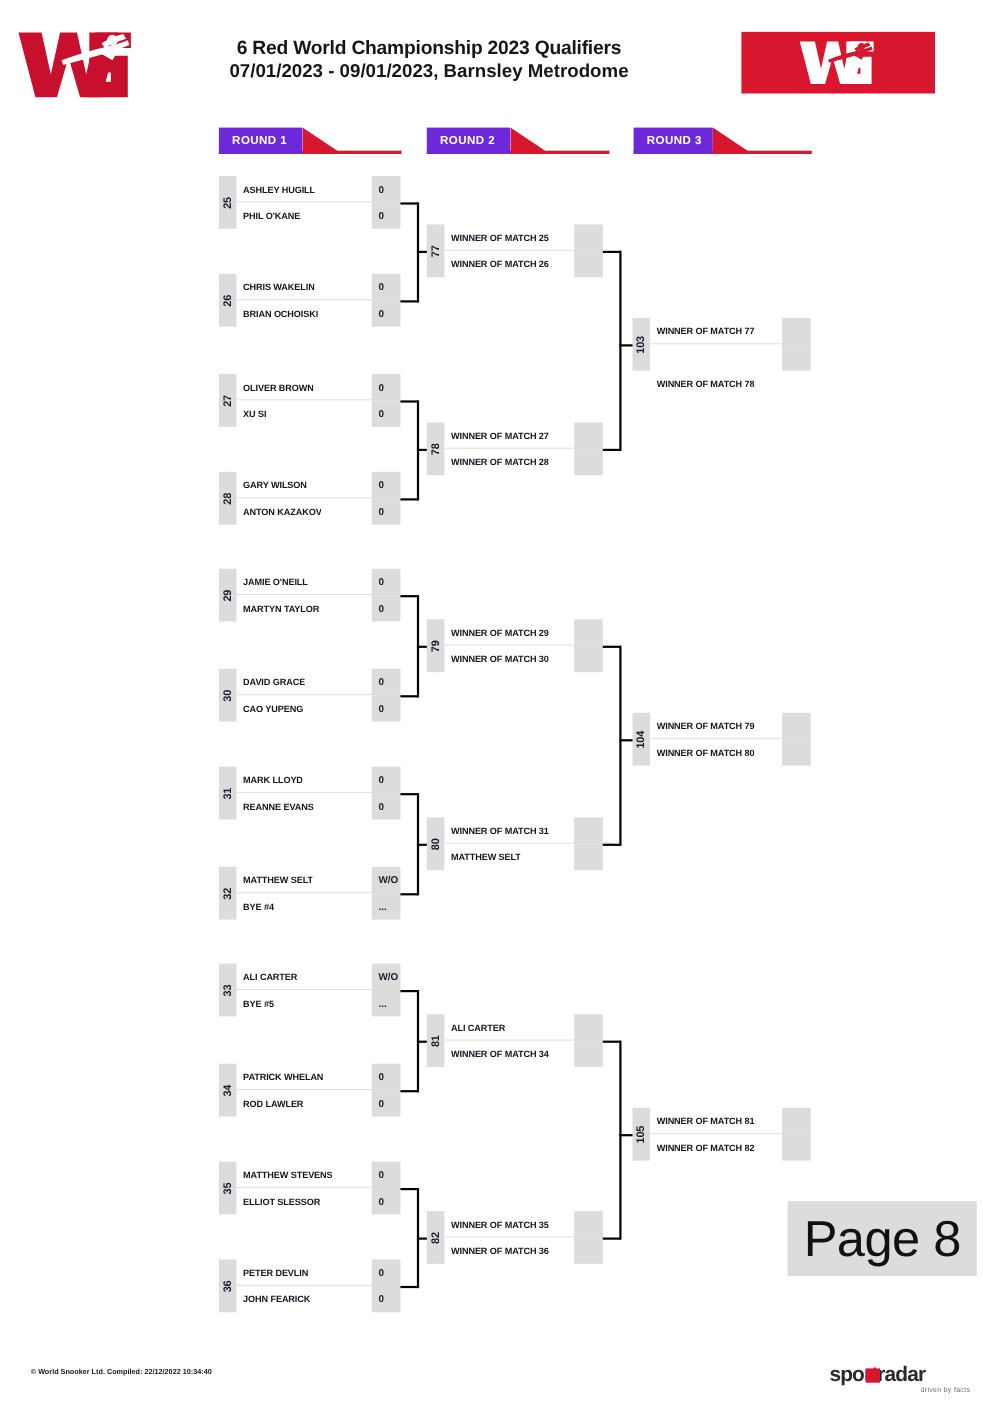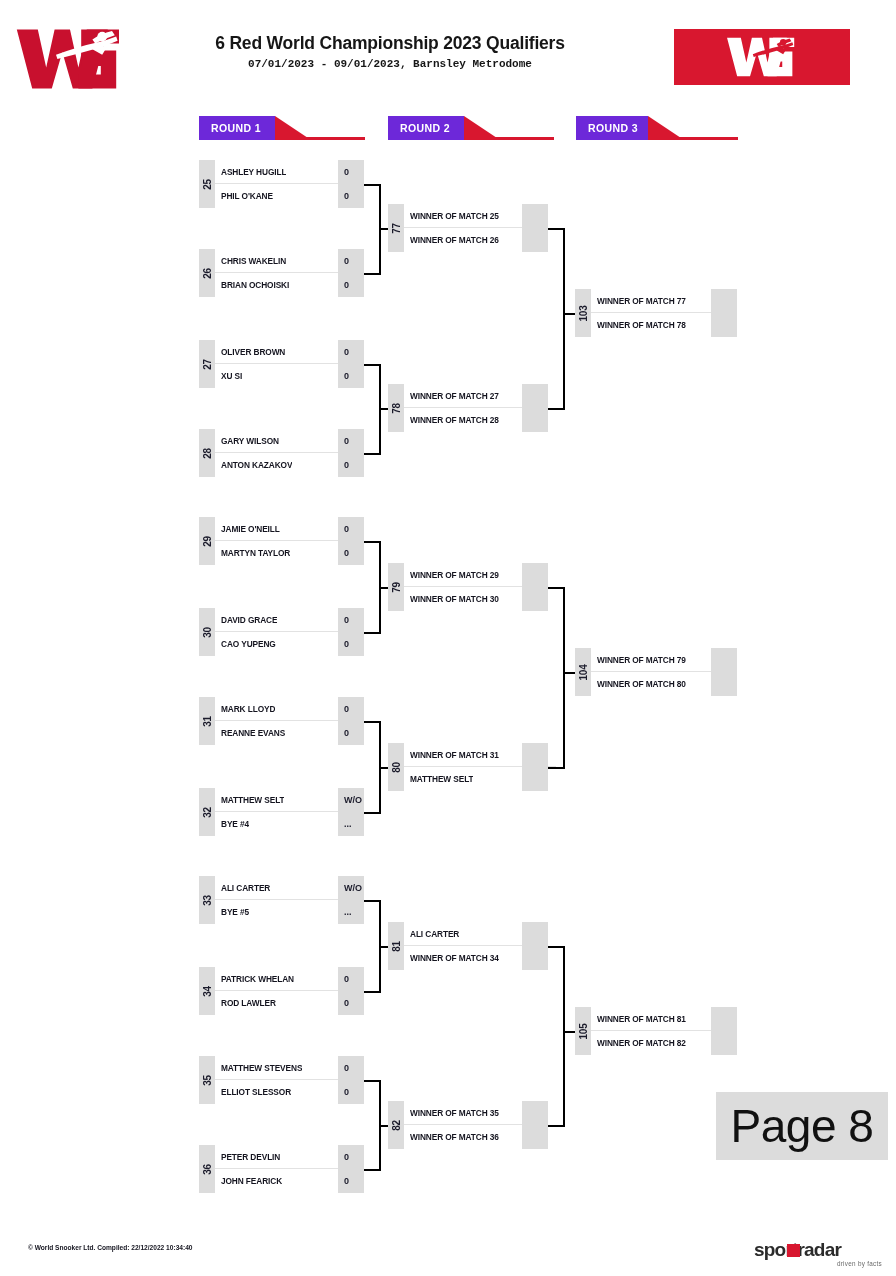--- a/index.html
+++ b/index.html
@@ -33,22 +33,22 @@
   #title-block {
     position: absolute; left: 150px; top: 32px; width: 480px;
     text-align: center;
   }
   #page-title {
     font-size: 17.5px; font-weight: bold; letter-spacing: -0.2px;
     color: #161616; line-height: 22px;
     white-space: nowrap;
   }
   #page-subtitle {
-    font-size: 11px; font-weight: bold; color: #161616;
-    line-height: 17px; margin-top: 2px; white-space: nowrap; font-family: Liberation Mono, monospace;
+    font-size: 17px; font-weight: bold; color: #161616;
+    line-height: 17px; margin-top: 2px; white-space: nowrap;
   }
 
   
   .round-tab { position: absolute; height: 24px; }
   .round-tab .tab-body {
     position: absolute; left: 0; top: 0; height: 24px;
     background: #6d28d9;
     color: #ffffff;
     font-size: 10.5px; font-weight: bold; letter-spacing: 0.4px;
     display: flex; align-items: center;
@@ -341,21 +341,21 @@
   <div class="conn v" style="left:563px; top:228px; height:182px;"></div>
   <div class="conn h" style="left:563px; top:313px; width:13px;"></div>
 
   <div class="match" style="left:575px; top:289px; width:162px; height:48px;">
     <div class="match-num">
         <span>103</span>
       </div>
     <div class="slot top" style="width:146px;">
       <div class="slot-name">WINNER OF MATCH 77</div>
     </div>
-    <div class="slot bot" style="width:142px;">
+    <div class="slot bot" style="width:142px;margin-top:24px;">
       <div class="slot-name">WINNER OF MATCH 78</div>
     </div>
     <div class="score top empty">
         <span></span>
       </div>
     <div class="score bot empty">
         <span></span>
       </div>
   </div>
 

